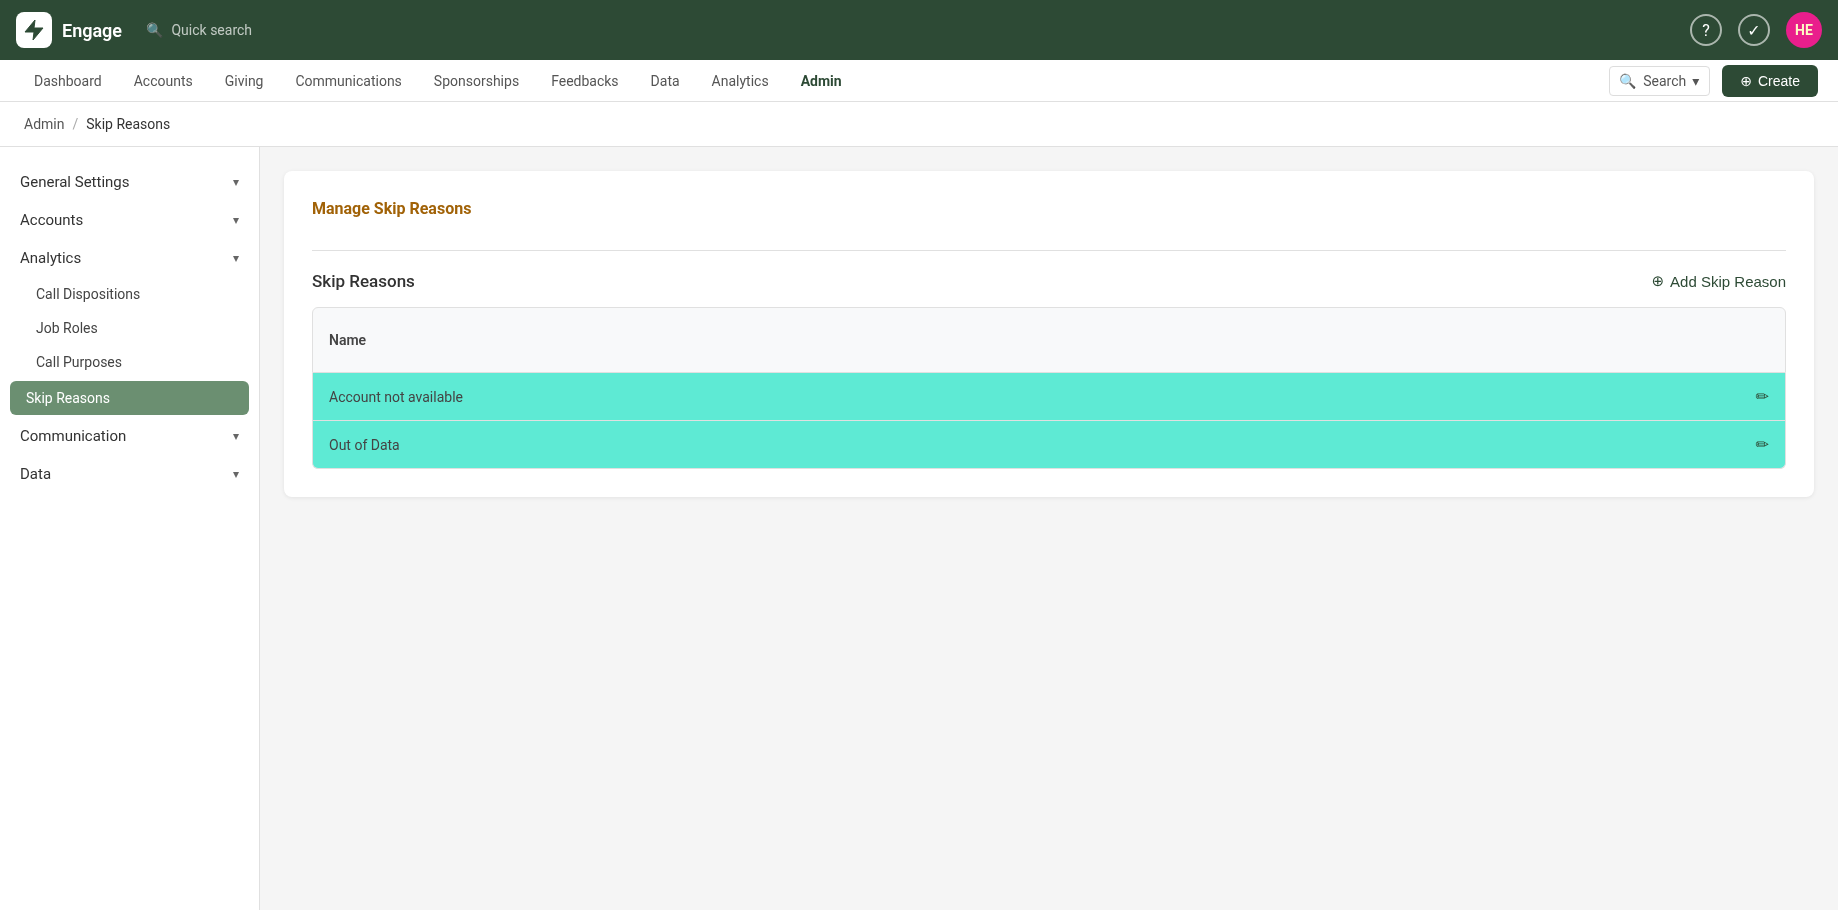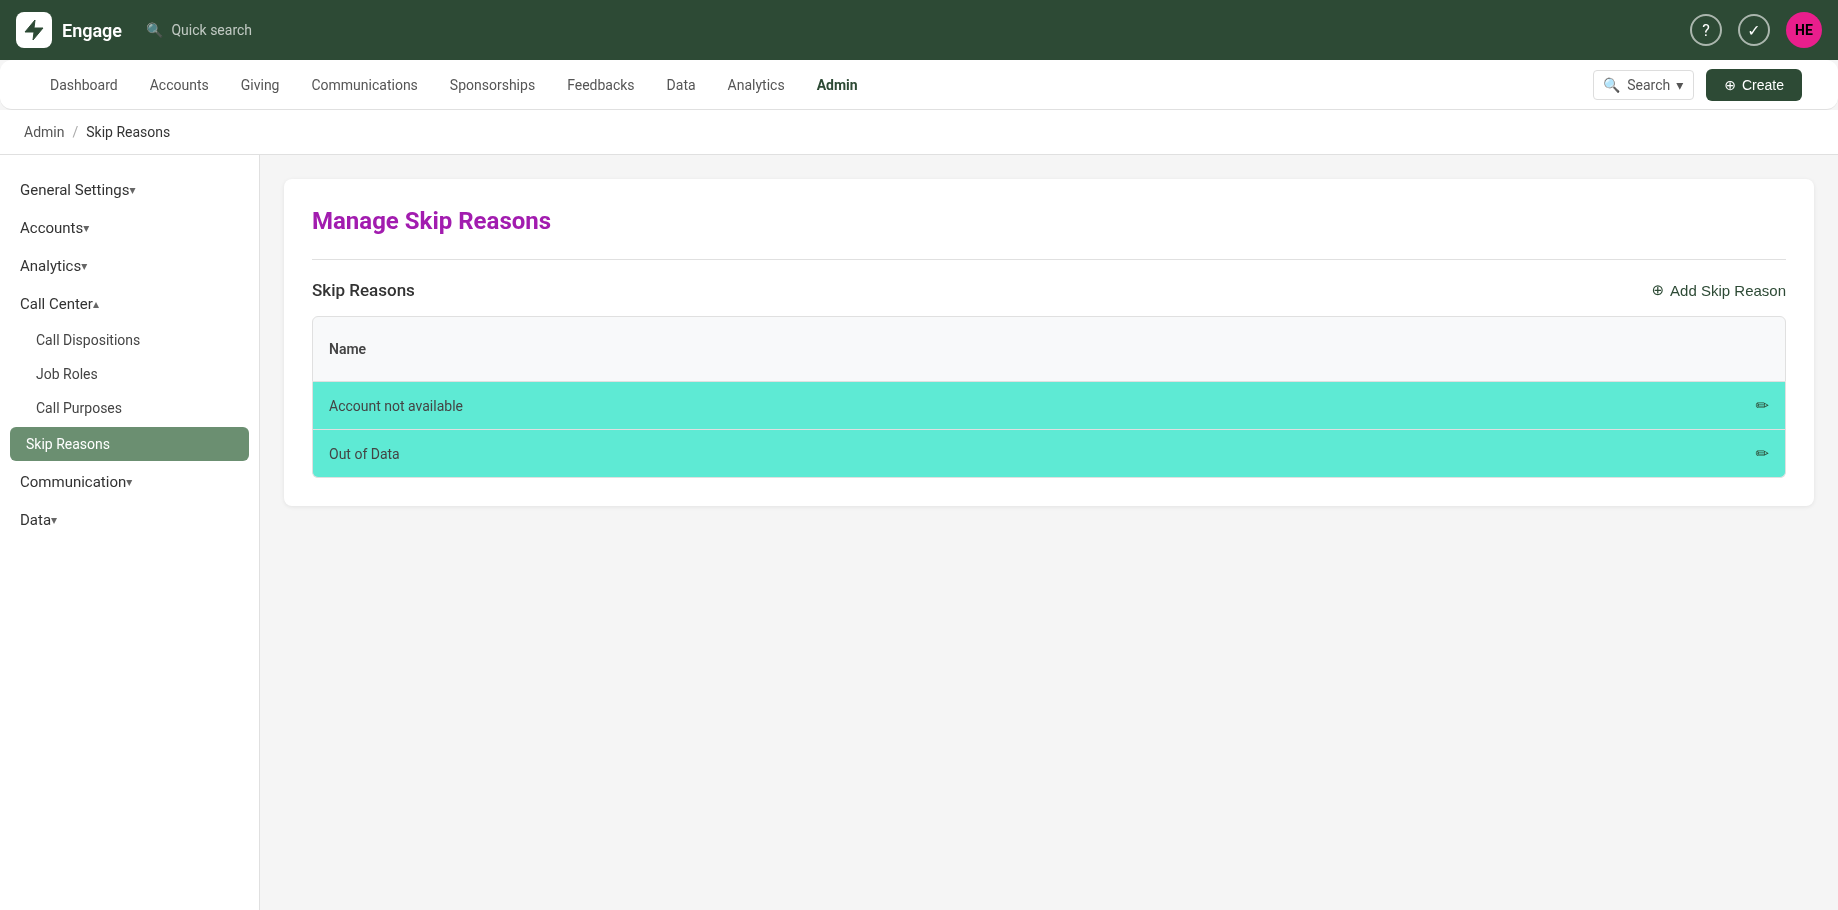--- a/index.html
+++ b/index.html
@@ -60,36 +60,35 @@
       cursor: pointer;
     }
     .avatar {
       width: 36px;
       height: 36px;
       background: #e91e8c;
       border-radius: 50%;
       display: flex;
       align-items: center;
       justify-content: center;
-      color: #000000;
+      color: #fef9c3;
       font-weight: 700;
       font-size: 14px;
       cursor: pointer;
     }
 
     
     .secondary-nav {
       background: white;
-      height: 50px;
-      display: flex;
-      align-items: center;
-      padding: 0 36px;
+      height: 42px;
+      display: flex;
+      align-items: center;
+      padding: 0 20px;
       border-bottom: 1px solid #e0e0e0;
       gap: 4px;
-      border-radius: 12px;
     }
     .nav-item {
       padding: 8px 14px;
       color: #555;
       font-size: 14px;
       cursor: pointer;
       border-radius: 4px;
       white-space: nowrap;
     }
     .nav-item.active {
@@ -153,20 +152,21 @@
       width: 260px;
       background: white;
       border-right: 1px solid #e0e0e0;
       padding: 16px 0;
       flex-shrink: 0;
     }
     .sidebar-section {
       padding: 10px 20px;
       display: flex;
       align-items: center;
+      justify-content: space-between;
       cursor: pointer;
       font-size: 15px;
       color: #333;
     }
     .sidebar-section .chevron { color: #666; font-size: 12px; }
     .sidebar-child {
       padding: 9px 20px 9px 36px;
       font-size: 14px;
       color: #444;
       cursor: pointer;
@@ -184,24 +184,24 @@
       flex: 1;
       padding: 24px;
     }
     .content-card {
       background: white;
       border-radius: 8px;
       padding: 28px;
       box-shadow: 0 1px 4px rgba(0,0,0,0.08);
     }
     .content-card h1 {
-      font-size: 24px;
+      font-size: 16px;
       font-weight: 700;
-      color: #a21caf;
-      margin-bottom: 24px;
+      color: #a16207;
+      margin-bottom: 32px;
     }
     .section-header {
       display: flex;
       align-items: center;
       justify-content: space-between;
       margin-bottom: 16px;
     }
     .section-title {
       font-size: 17px;
       color: #333;
@@ -318,24 +318,20 @@
     <div class="sidebar-section">
       <span>Accounts</span>
       <span class="chevron">▾</span>
     </div>
 
     <div class="sidebar-section">
       <span>Analytics</span>
       <span class="chevron">▾</span>
     </div>
 
-    <div class="sidebar-section">
-      <span>Call Center</span>
-      <span class="chevron">▴</span>
-    </div>
 
     <div class="sidebar-child">Call Dispositions</div>
     <div class="sidebar-child">Job Roles</div>
     <div class="sidebar-child">Call Purposes</div>
     <div class="sidebar-child active">Skip Reasons</div>
 
 
     <div class="sidebar-section">
       <span>Communication</span>
       <span class="chevron">▾</span>

